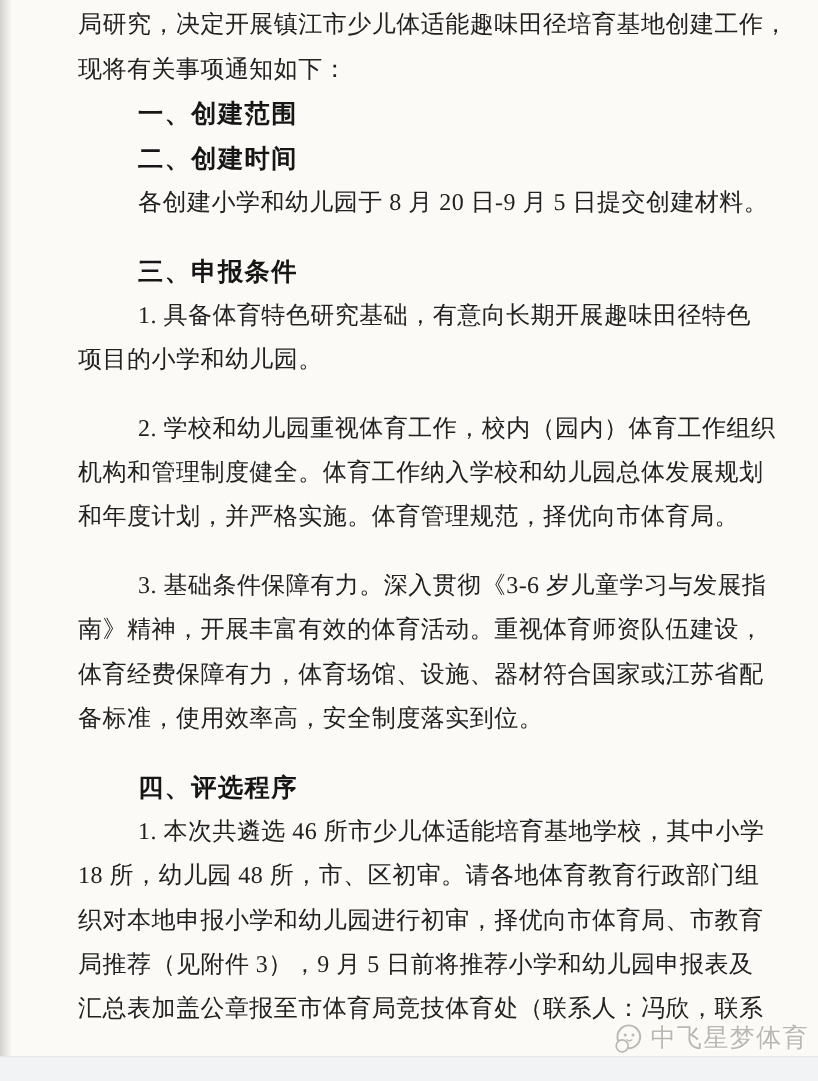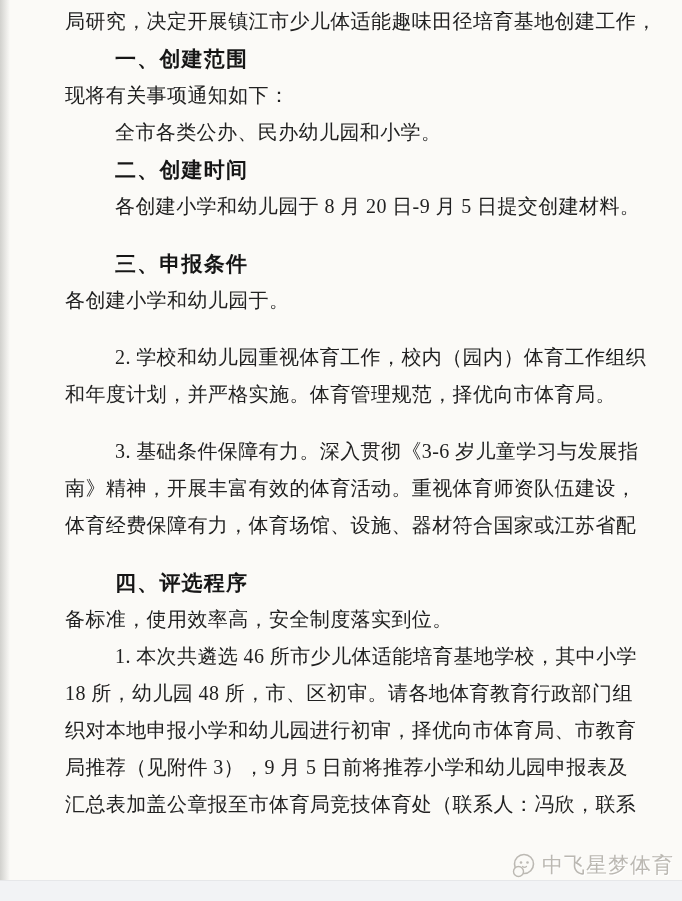--- a/index.html
+++ b/index.html
@@ -88,34 +88,35 @@
   }
 </style>
 </head>
 <body>
 
 <div class="paper">
   <div class="edge-shadow"></div>
 
   <div class="content">
     <div class="line">局研究，决定开展镇江市少儿体适能趣味田径培育基地创建工作，</div>
+    <div class="line">现将有关事项通知如下：</div>
     <div class="line h ind">一、创建范围</div>
-    <div class="line">现将有关事项通知如下：</div>
-    <div class="line ind">全市各类公办、民办幼儿园和小学。</div>
     <div class="line h ind">二、创建时间</div>
     <div class="line ind">各创建小学和幼儿园于 8 月 20 日-9 月 5 日提交创建材料。</div>
     <div class="line h ind sp">三、申报条件</div>
-    <div class="line">各创建小学和幼儿园于。</div>
+    <div class="line ind">1. 具备体育特色研究基础，有意向长期开展趣味田径特色</div>
+    <div class="line">项目的小学和幼儿园。</div>
     <div class="line ind sp">2. 学校和幼儿园重视体育工作，校内（园内）体育工作组织</div>
+    <div class="line">机构和管理制度健全。体育工作纳入学校和幼儿园总体发展规划</div>
     <div class="line">和年度计划，并严格实施。体育管理规范，择优向市体育局。</div>
     <div class="line ind sp">3. 基础条件保障有力。深入贯彻《3-6 岁儿童学习与发展指</div>
     <div class="line">南》精神，开展丰富有效的体育活动。重视体育师资队伍建设，</div>
     <div class="line">体育经费保障有力，体育场馆、设施、器材符合国家或江苏省配</div>
+    <div class="line">备标准，使用效率高，安全制度落实到位。</div>
     <div class="line h ind sp">四、评选程序</div>
-    <div class="line">备标准，使用效率高，安全制度落实到位。</div>
     <div class="line ind">1. 本次共遴选 46 所市少儿体适能培育基地学校，其中小学</div>
     <div class="line">18 所，幼儿园 48 所，市、区初审。请各地体育教育行政部门组</div>
     <div class="line">织对本地申报小学和幼儿园进行初审，择优向市体育局、市教育</div>
     <div class="line">局推荐（见附件 3），9 月 5 日前将推荐小学和幼儿园申报表及</div>
     <div class="line">汇总表加盖公章报至市体育局竞技体育处（联系人：冯欣，联系</div>
   </div>
 
   <div class="watermark">
     <svg class="wm-logo" viewBox="0 0 27 27">
       <circle cx="14" cy="12" r="9.5" fill="none" stroke="#bcb9b3" stroke-width="1.6"></circle>

